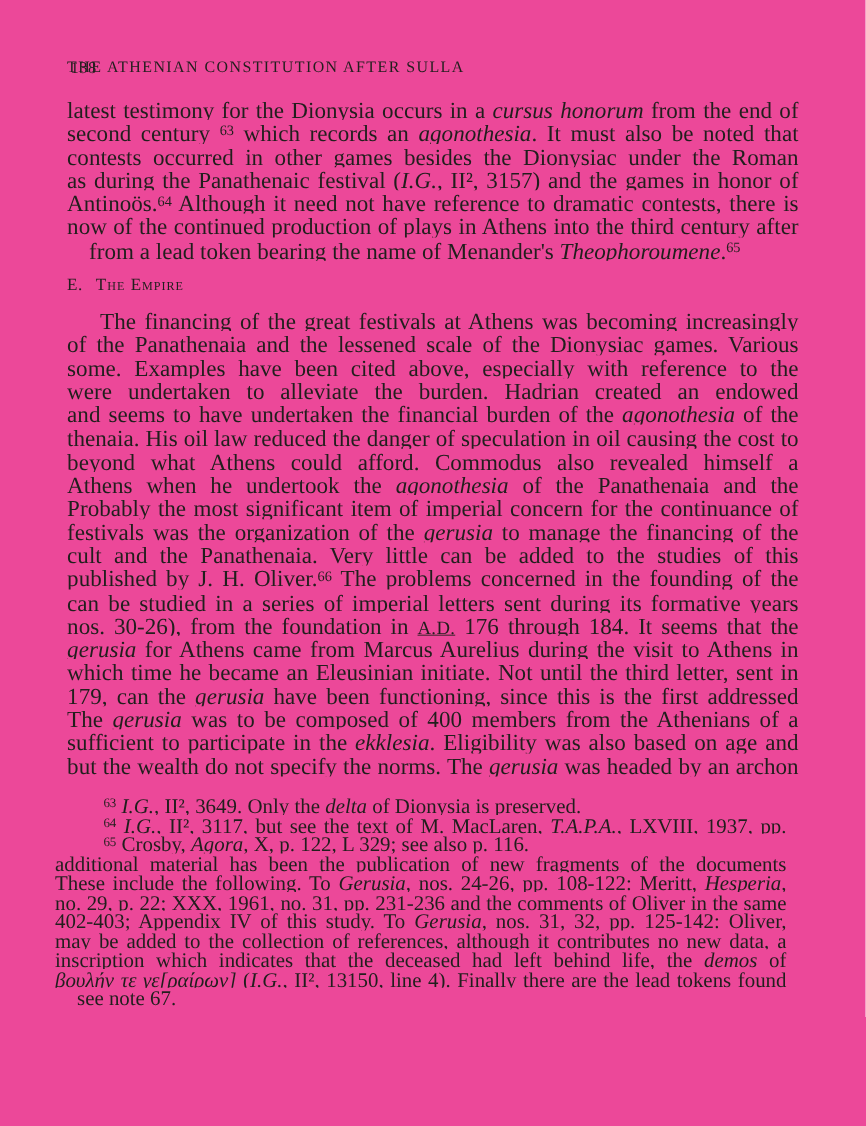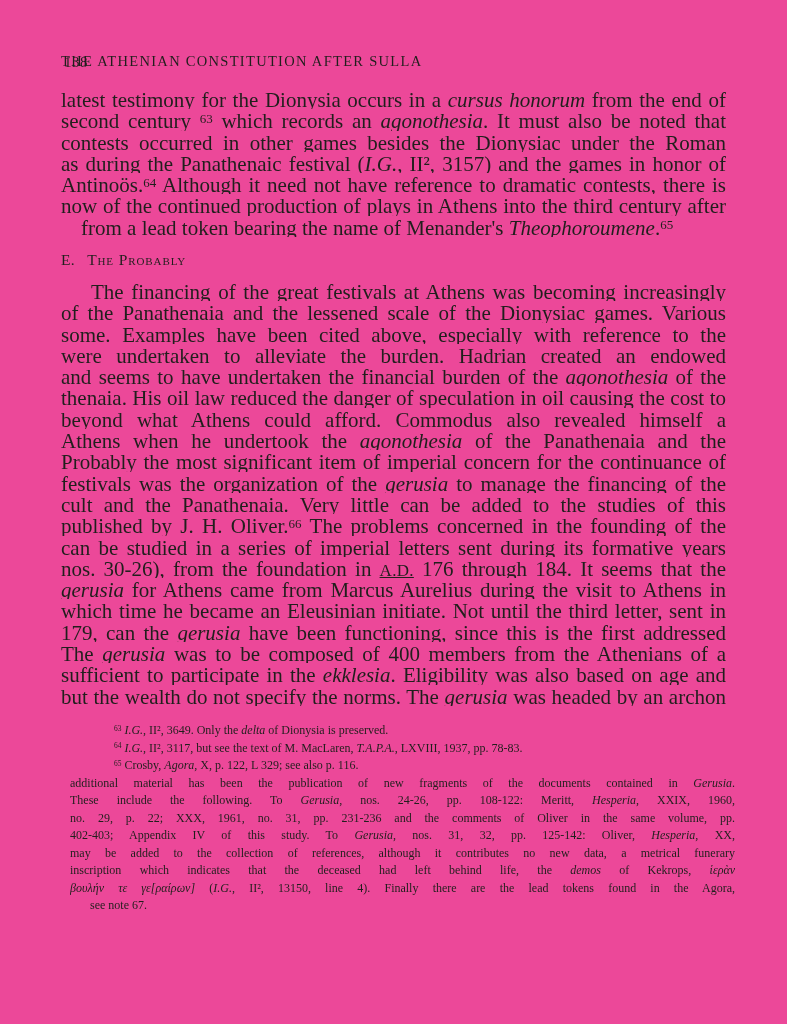--- a/index.html
+++ b/index.html
@@ -18,21 +18,21 @@
   .line{
     height:21.3px;overflow:hidden;
     text-align:justify;text-align-last:justify;
   }
   .line.last{text-align-last:auto;margin-left:20px;}
   .section-heading{
     position:absolute;top:251px;left:61px;margin:0;
     font-size:15.5px;font-weight:400;letter-spacing:0.4px;
   }
   .sec-title{margin-left:12px;font-variant:small-caps;letter-spacing:0.9px;}
-  .footnotes{position:absolute;top:723px;left:70px;width:665px;font-size:12px;}
+  .footnotes{position:absolute;top:723px;left:50px;width:665px;font-size:19px;}
   .fn .line{height:17.55px;}
   .it{font-style:italic;}
   .ind{display:inline-block;width:30px;}
   .find{display:inline-block;width:24px;}
   sup{font-size:62%;line-height:0;position:relative;top:-0.42em;vertical-align:baseline;}
   .ad{font-size:81%;letter-spacing:0.3px;text-decoration:underline;}
 </style>
 </head>
 <body>
 
@@ -47,21 +47,21 @@
       <div class="line"><span>latest testimony for the Dionysia occurs in a </span><span class="it">cursus honorum</span><span> from the end of the</span></div>
       <div class="line"><span>second century </span><sup>63</sup><span> which records an </span><span class="it">agonothesia</span><span>.  It must also be noted that dramatic</span></div>
       <div class="line"><span>contests occurred in other games besides the Dionysiac under the Roman Empire, such</span></div>
       <div class="line"><span>as during the Panathenaic festival (</span><span class="it">I.G.</span><span>, II², 3157) and the games in honor of</span></div>
       <div class="line"><span>Antinoös.</span><sup>64</sup><span>  Although it need not have reference to dramatic contests, there is evidence</span></div>
       <div class="line"><span>now of the continued production of plays in Athens into the third century after Christ</span></div>
       <div class="line last"><span>from a lead token bearing the name of Menander's </span><span class="it">Theophoroumene</span><span>.</span><sup>65</sup></div>
     </div>
 
   <h2 class="section-heading">
-    <span class="sec-letter">E.</span><span class="sec-title">The Probably</span>
+    <span class="sec-letter">E.</span><span class="sec-title">The Empire</span>
   </h2>
 
   <div class="para para2">
       <div class="line"><span class="ind"></span><span>The financing of the great festivals at Athens was becoming increasingly burden-</span></div>
       <div class="line"><span>of the Panathenaia and the lessened scale of the Dionysiac games.  Various remedies</span></div>
       <div class="line"><span>some.  Examples have been cited above, especially with reference to the </span><span class="it">agonothesia</span></div>
       <div class="line"><span>were undertaken to alleviate the burden.  Hadrian created an endowed gymnasiarchy</span></div>
       <div class="line"><span>and seems to have undertaken the financial burden of the </span><span class="it">agonothesia</span><span> of the Pana-</span></div>
       <div class="line"><span>thenaia.  His oil law reduced the danger of speculation in oil causing the cost to rise</span></div>
       <div class="line"><span>beyond what Athens could afford.  Commodus also revealed himself a benefactor of</span></div>

